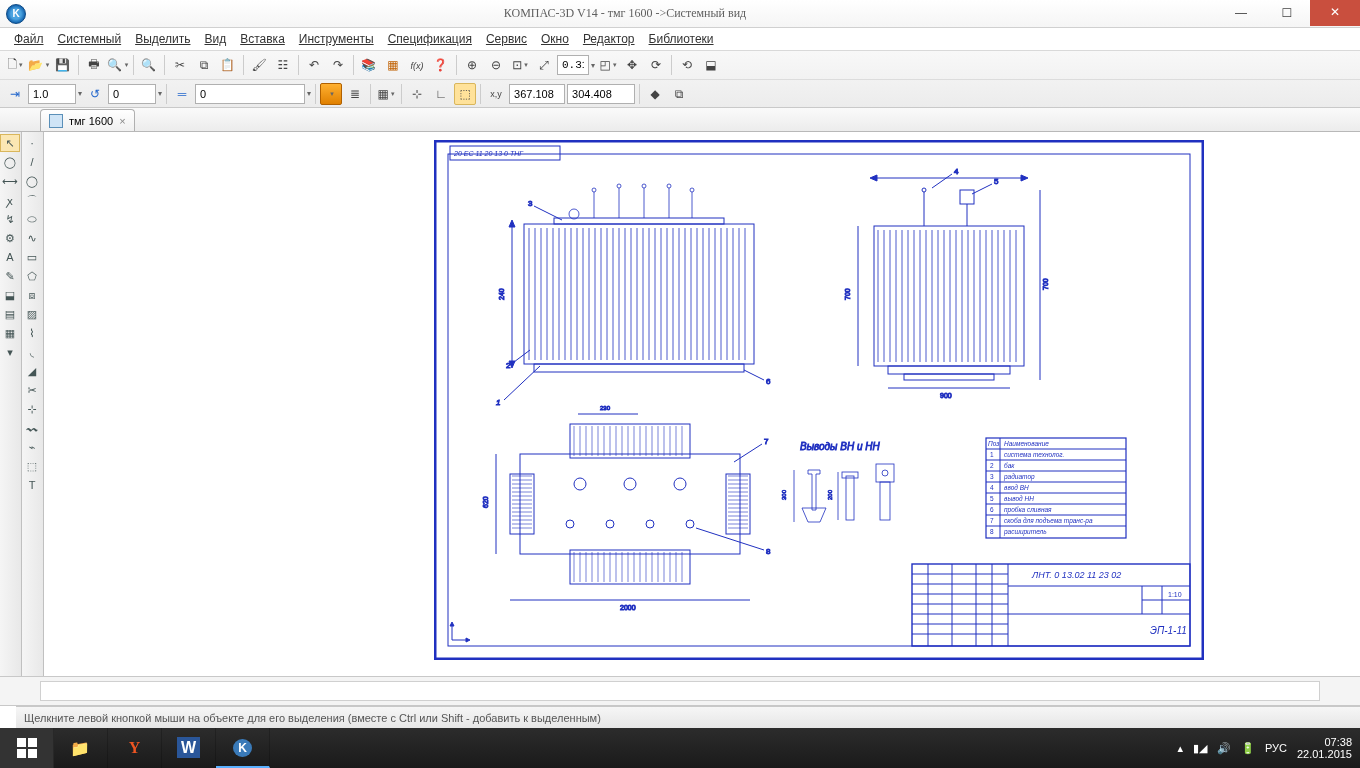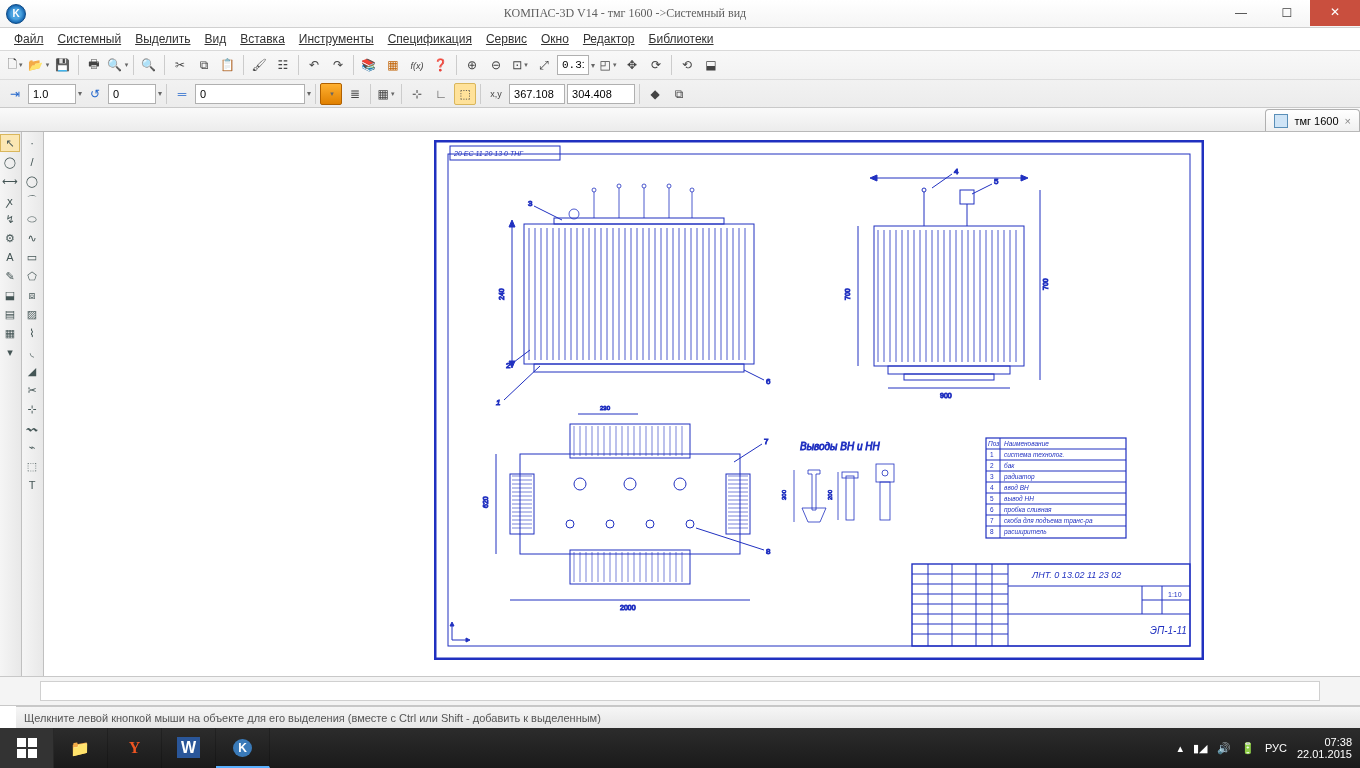--- a/index.html
+++ b/index.html
@@ -20,21 +20,21 @@
 
 
 .toolbars { background: linear-gradient(#f8f8f8,#ececec); border-top:1px solid #d9d9d9; border-bottom:1px solid #c9c9c9; }
 .trow { height: 28px; display: flex; align-items: center; padding: 0 4px; gap: 2px; }
 .tbtn { width: 22px; height: 22px; border: 1px solid transparent; border-radius: 2px; display: flex; align-items: center; justify-content: center; font-size: 12px; color:#444; position:relative; }
 .tsep { width: 1px; height: 20px; background: #ccc; margin: 0 2px; }
 .tdrop::after { content:"▾"; font-size:7px; margin-left:2px; color:#666; }
 .tinput { height: 20px; border: 1px solid #b0b0b0; font-size: 11px; padding: 0 4px; background:#fff; }
 
 
-.doctabs { height: 24px; background: linear-gradient(#fafafa,#ececec); display: flex; align-items: flex-end; padding-left: 40px; border-bottom: 1px solid #b8b8b8; justify-content: flex-end; }
+.doctabs { height: 24px; background: linear-gradient(#fafafa,#ececec); display: flex; align-items: flex-end; padding-left: 40px; border-bottom: 1px solid #b8b8b8; }
 .doctab { height: 22px; background: linear-gradient(#fff,#f0f0f0); border: 1px solid #b0b0b0; border-bottom: none; border-radius: 4px 4px 0 0; padding: 2px 8px; display:flex; align-items:center; gap:6px; font-size:11px; }
 .doctab .doc-icon { width:14px; height:14px; background:#cfe4f6; border:1px solid #5a8fb8; }
 .doctab .tabclose { color:#888; font-size:11px; }
 
 
 .workspace { flex:1; display:flex; min-height:0; }
 .leftbar { width: 22px; background: linear-gradient(90deg,#f5f5f5,#e8e8e8); border-right:1px solid #c0c0c0; display:flex; flex-direction:column; gap:1px; padding-top:2px; }
 .leftbar2 { width: 22px; background: linear-gradient(90deg,#f5f5f5,#e8e8e8); border-right:1px solid #c0c0c0; display:flex; flex-direction:column; gap:1px; padding-top:2px; }
 .lb-btn { width: 20px; height: 18px; display:flex; align-items:center; justify-content:center; font-size:11px; color:#455; }
 .lb-btn.active { background:#fbe7b3; border:1px solid #d9b65c; }

